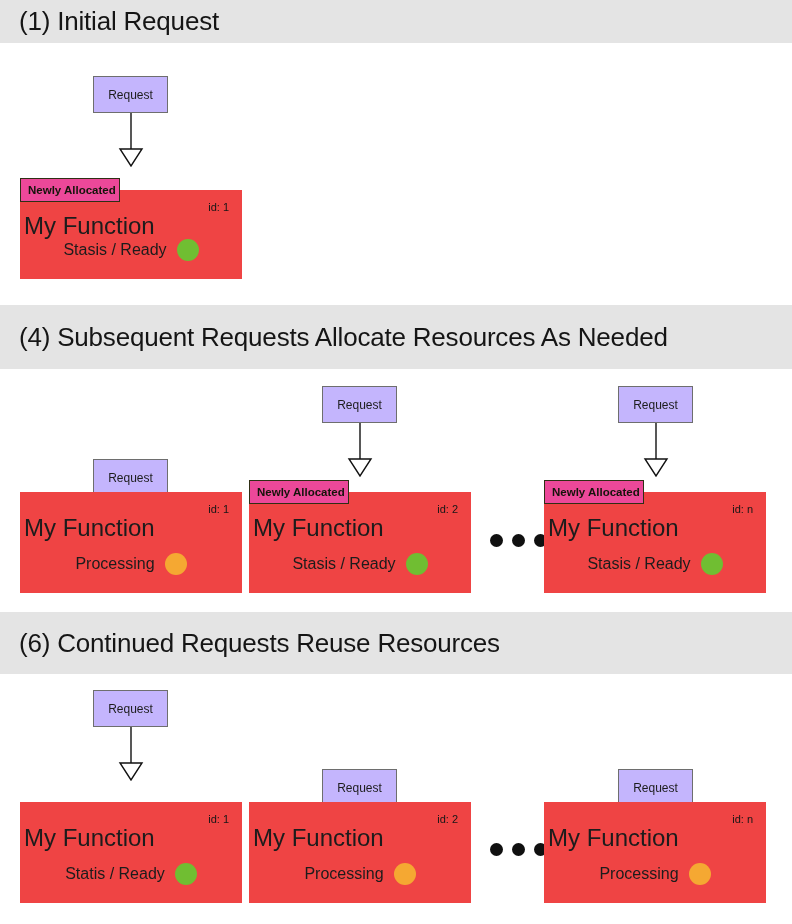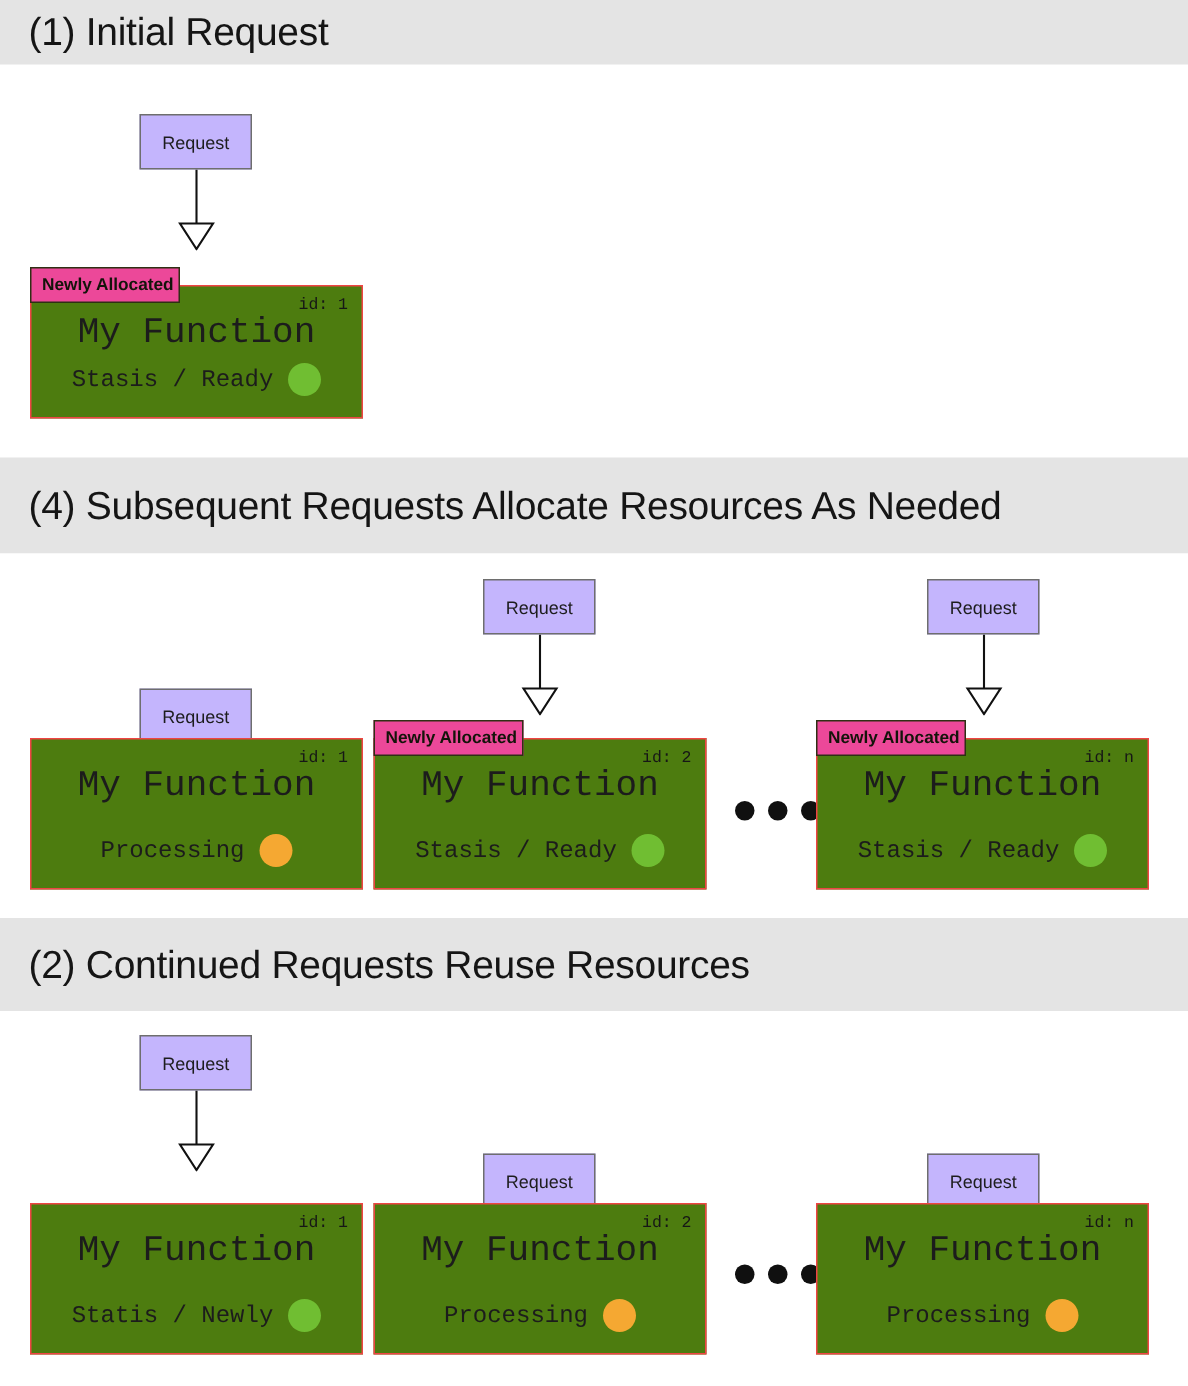--- a/index.html
+++ b/index.html
@@ -58,40 +58,38 @@
 
   
   .connector {
     position: absolute;
     z-index: 1;
   }
 
   
   .fn-box {
     position: absolute;
-    background: #4d7c0f;
-    border: 1px solid #ef4444;
+    background: #ef4444;
+    border: 4px solid #ef4444;
     box-sizing: border-box;
     z-index: 2;
-    font-family: Liberation Mono, monospace;
   }
   .fn-id {
     position: absolute;
     right: 9px;
     top: 7px;
     font-size: 11px;
     color: #161616;
     white-space: nowrap;
   }
   .fn-title {
     position: absolute;
     left: 0;
     right: 0;
     top: 18px;
-    text-align: center;
     font-size: 24px;
     font-weight: 400;
     color: #1c1c1c;
     white-space: nowrap;
   }
   .fn-status {
     position: absolute;
     left: 0;
     right: 0;
     bottom: 14px;
@@ -232,37 +230,37 @@
       <span>Stasis / Ready</span>
       <span class="status-dot" style="background: rgb(112, 190, 50);"></span>
     </div>
   </div>
   <div class="alloc-tag" style="left:544px; top:111px; width:100px; height:24px;">
     <span>Newly Allocated</span>
   </div>
 </div>
 
 <div class="band" style="top:612px; height:62px;">
-  <div class="band-title">(2) Continued Requests Reuse Resources</div>
+  <div class="band-title">(6) Continued Requests Reuse Resources</div>
 </div>
 
 <div class="stage" style="top:674px; height:250px;">
 
   <div class="request-box" style="left:93px; top:16px; width:75px; height:37px;">
     <span>Request</span>
   </div>
   <svg class="connector" style="left:114px; top:53px;" width="34" height="54" viewBox="0 0 34 54">
     <line x1="17" y1="0" x2="17" y2="36" stroke="#111111" stroke-width="1.4"></line>
     <polygon points="6,36 28,36 17,53" fill="#ffffff" stroke="#111111" stroke-width="1.4"></polygon>
   </svg>
   <div class="fn-box" style="left:20px; top:128px; width:222px; height:101px;">
     <div class="fn-id">id: 1</div>
     <div class="fn-title">My Function</div>
     <div class="fn-status">
-      <span>Statis / Newly</span>
+      <span>Statis / Ready</span>
       <span class="status-dot" style="background: rgb(112, 190, 50);"></span>
     </div>
   </div>
 
   <div class="request-box" style="left:322px; top:95px; width:75px; height:37px;">
     <span>Request</span>
   </div>
   <div class="fn-box" style="left:249px; top:128px; width:222px; height:101px;">
     <div class="fn-id">id: 2</div>
     <div class="fn-title">My Function</div>

